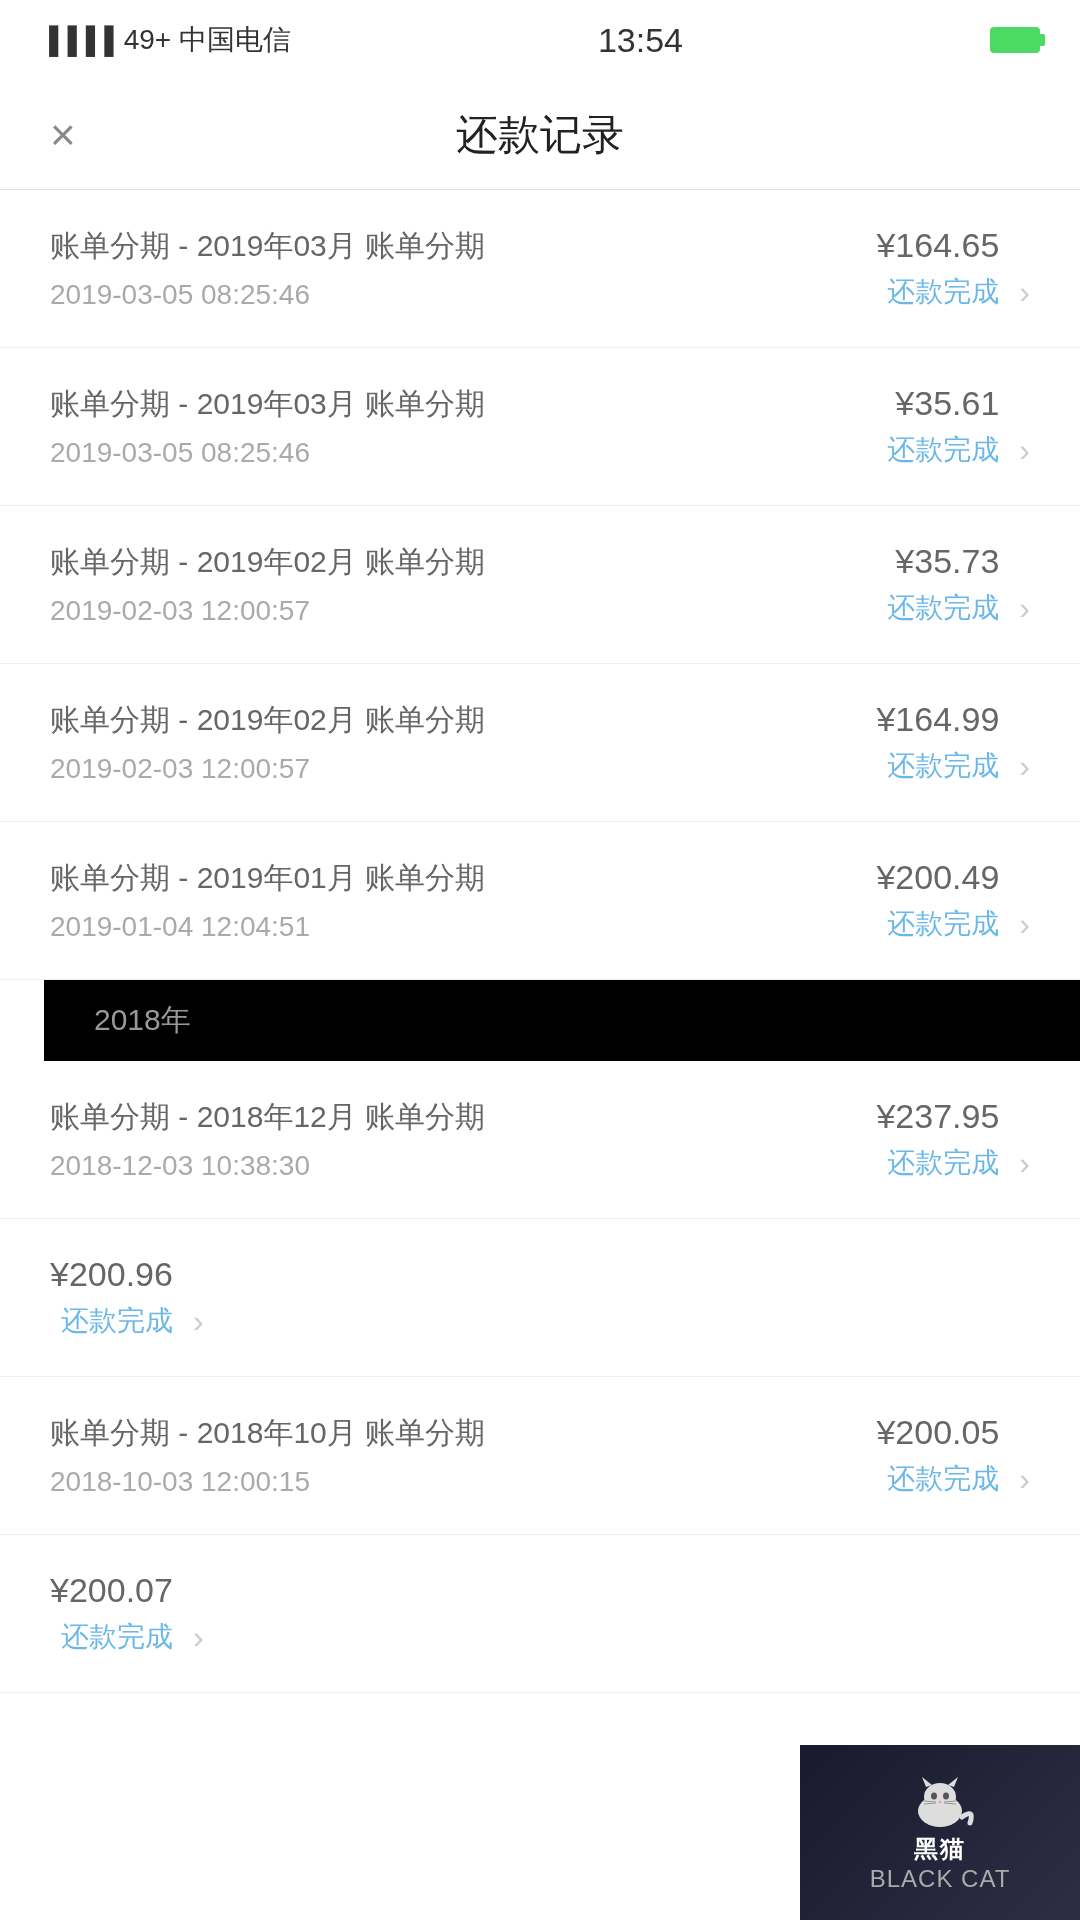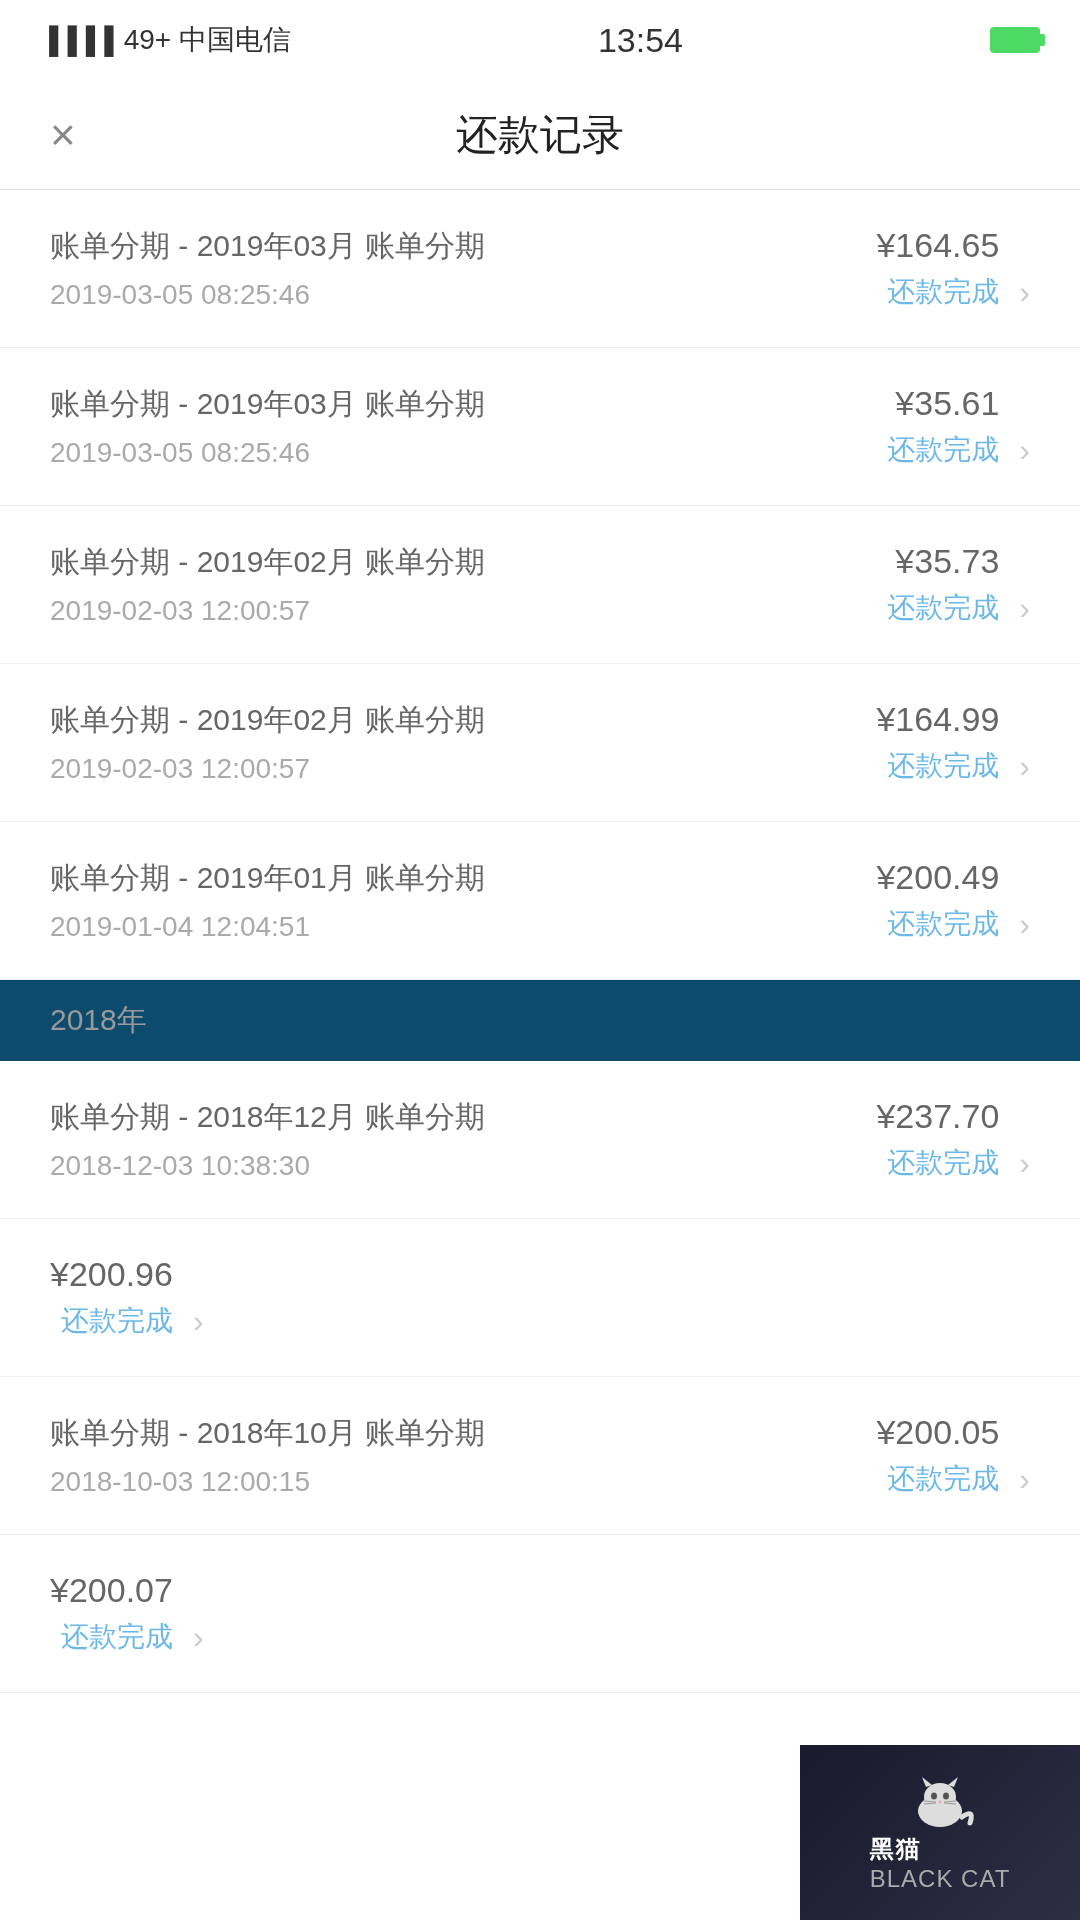--- a/index.html
+++ b/index.html
@@ -81,24 +81,25 @@
       line-height: 1;
     }
     .header-title {
       font-size: 42px;
       color: #222;
       font-weight: 500;
     }
 
     
     .year-section {
-      background: #0c4a6e;
+      background: #000000;
       padding: 20px 50px;
       font-size: 30px;
       color: #999;
+      margin-left: 44px;
     }
 
     
     .record-item {
       display: flex;
       align-items: center;
       justify-content: space-between;
       padding: 36px 50px;
       border-bottom: 1px solid #efefef;
       background: #fff;
@@ -269,21 +270,21 @@
 
 <div>
 
   <div class="record-item">
     <div class="record-left">
       <div class="record-title">账单分期 - 2018年12月 账单分期</div>
       <div class="record-date">2018-12-03 10:38:30</div>
     </div>
     <div class="record-right">
       <div class="record-amount-status">
-        <div class="record-amount">¥237.70</div>
+        <div class="record-amount">¥237.95</div>
         <div class="record-status">还款完成</div>
       </div>
       <span class="chevron">›</span>
     </div>
   </div>
 
   <div class="record-item">
     <div class="record-right">
       <div class="record-amount-status">
         <div class="record-amount">¥200.96</div>
@@ -336,17 +337,17 @@
     <polygon points="40,27 38,30 42,30" fill="#f9a"></polygon>
 
     <line x1="24" y1="28" x2="36" y2="29" stroke="#999" stroke-width="1"></line>
     <line x1="24" y1="31" x2="36" y2="30" stroke="#999" stroke-width="1"></line>
 
     <line x1="56" y1="28" x2="44" y2="29" stroke="#999" stroke-width="1"></line>
     <line x1="56" y1="31" x2="44" y2="30" stroke="#999" stroke-width="1"></line>
 
     <path d="M62,44 Q75,35 70,50" stroke="#ddd" stroke-width="5" fill="none" stroke-linecap="round"></path>
   </svg>
-  <div style="display:flex;flex-direction:column;">
+  <div style="display:flex;flex-direction:column;align-items:center;">
     <span class="blackcat-text">黑猫</span>
     <span class="blackcat-sub">BLACK CAT</span>
   </div>
 </div>
 
 </body></html>

